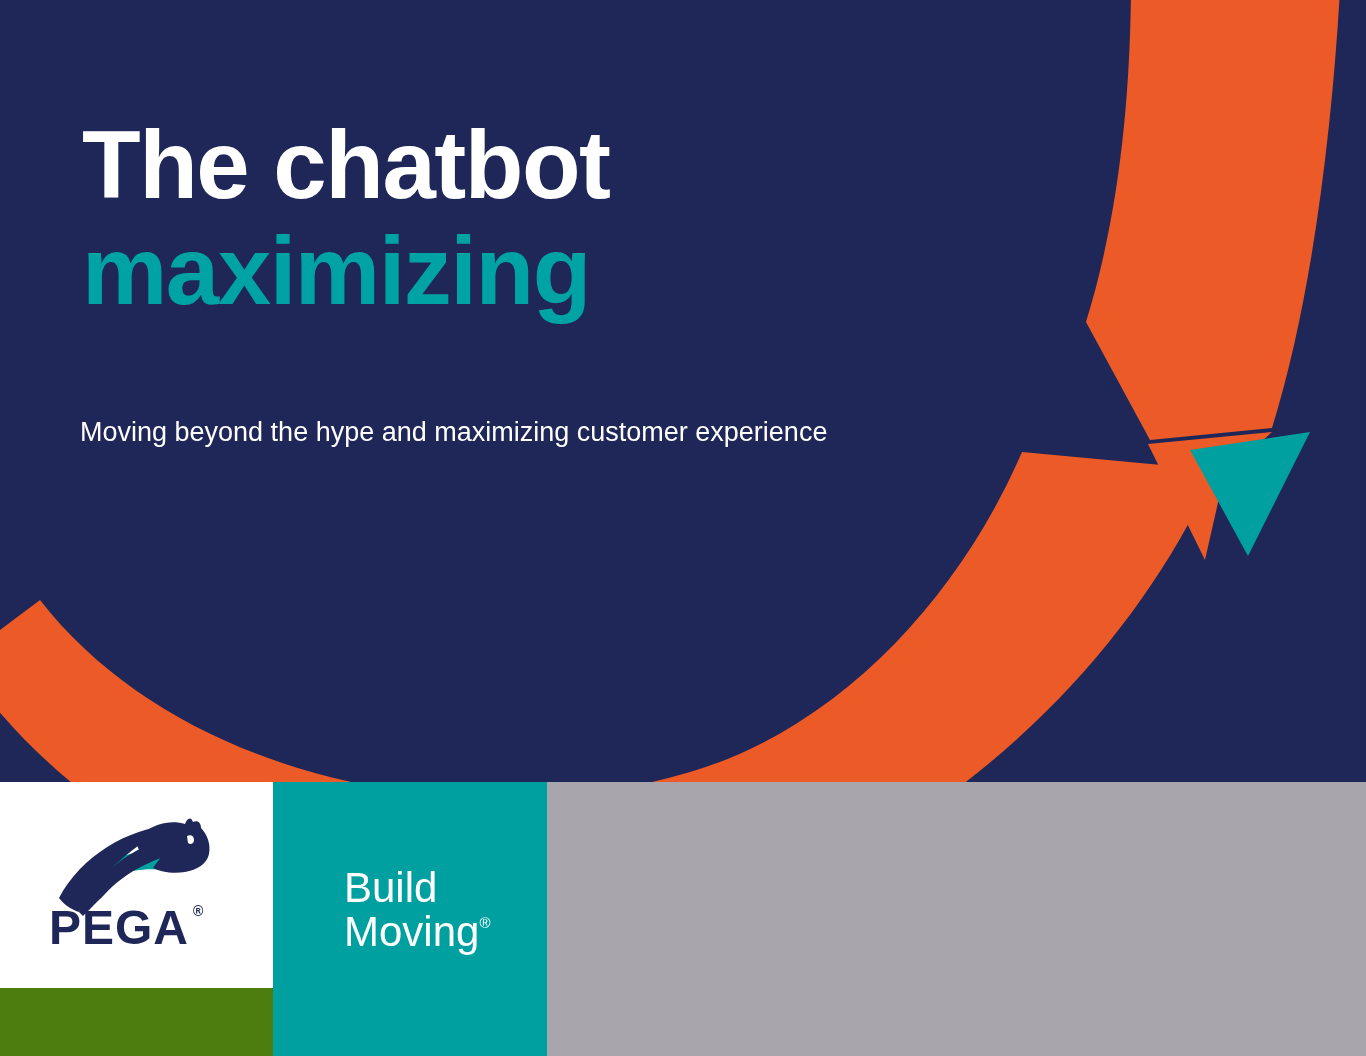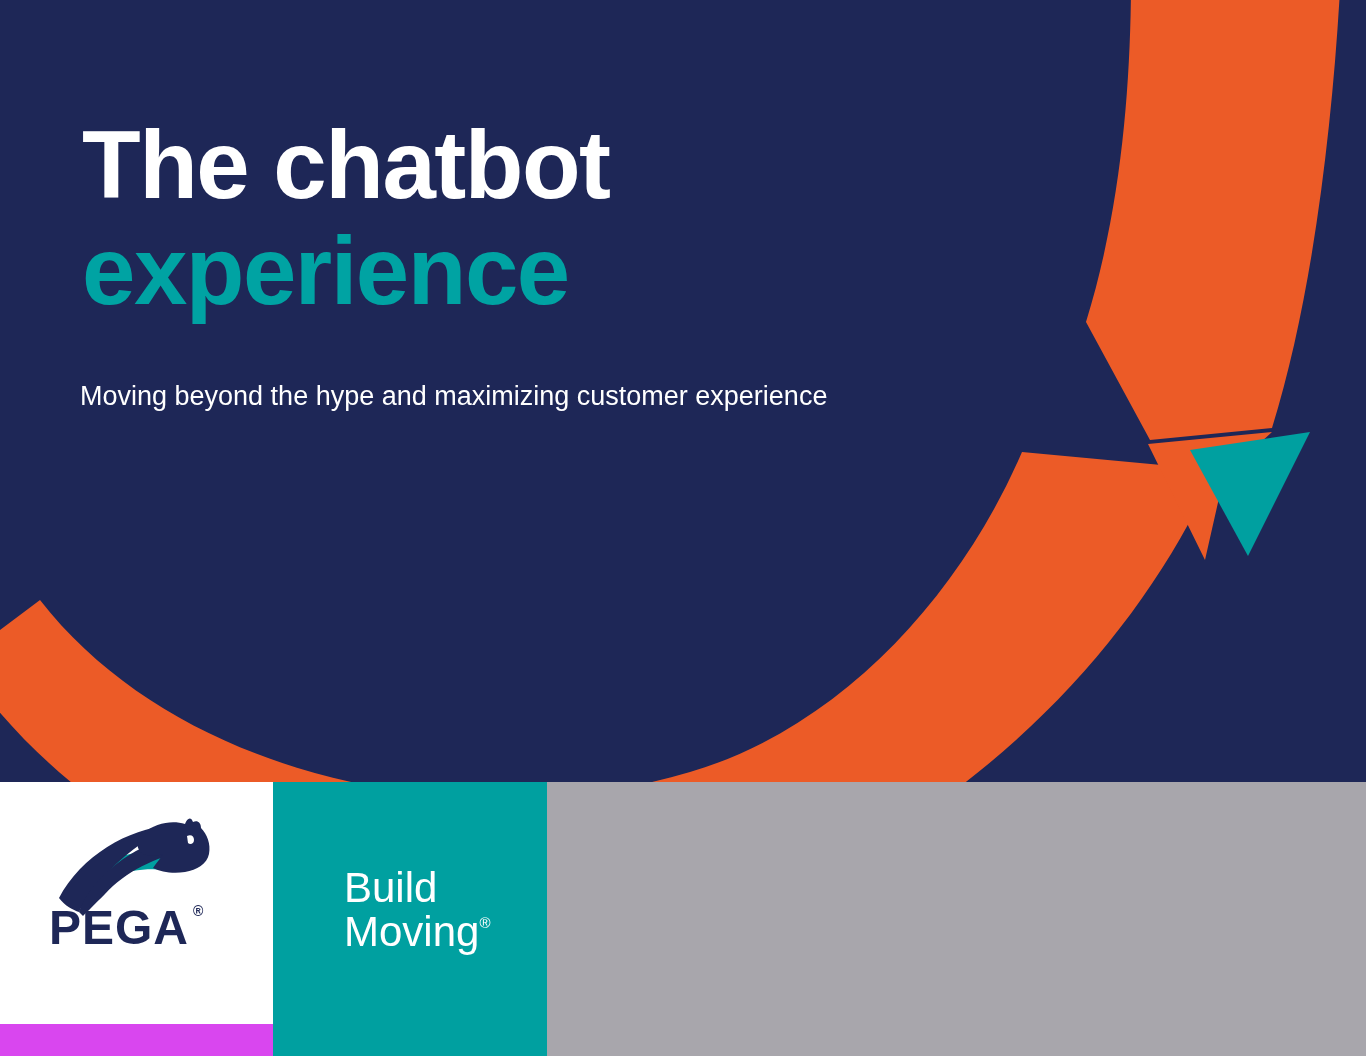--- a/index.html
+++ b/index.html
@@ -8,21 +8,21 @@
     padding: 0;
     background: #ffffff;
   }
   * { box-sizing: border-box; }
 
   .page {
     position: relative;
     width: 1366px;
     height: 1056px;
     overflow: hidden;
-    background: #d946ef;
+    background: #4d7c0f;
     font-family: "Liberation Sans", sans-serif;
   }
 
   
   .hero {
     position: absolute;
     left: 0;
     top: 0;
     width: 1366px;
     height: 782px;
@@ -53,21 +53,21 @@
     font-weight: 700;
     letter-spacing: -1.5px;
     white-space: nowrap;
   }
   .headline-line.primary { color: #ffffff; }
   .headline-line.accent  { color: #00A3A3; }
 
   .subtitle {
     position: absolute;
     left: 80px;
-    top: 378px;
+    top: 414px;
     margin: 0;
     font-size: 27px;
     line-height: 36px;
     font-weight: 400;
     color: #ffffff;
     white-space: nowrap;
     z-index: 5;
   }
 
   
@@ -75,21 +75,21 @@
     position: absolute;
     left: 0;
     top: 782px;
     width: 1366px;
     height: 274px;
     display: flex;
     align-items: stretch;
   }
   .footer-logo-panel {
     width: 273px;
-    height: 242px;
+    height: 206px;
     background: #ffffff;
     position: relative;
     flex: 0 0 273px;
   }
   .footer-tagline-panel {
     width: 274px;
     height: 274px;
     background: #00A0A0;
     position: relative;
     flex: 0 0 274px;
@@ -160,21 +160,21 @@
                  C 1120 212, 1130 96, 1131 -10 Z"></path>
 
         <path fill="#EC5B27" d="M 1148 444 L 1272 432 L 1224 476 L 1205 560 Z"></path>
 
         <polygon fill="#00A0A0" points="1190,450 1310,432 1248,556"></polygon>
       </g>
     </svg>
 
     <div class="headline">
       <h1 class="headline-line primary">The chatbot</h1>
-      <h1 class="headline-line accent">experience</h1>
+      <h1 class="headline-line accent">maximizing</h1>
     </div>
 
     <p class="subtitle">Moving beyond the hype and maximizing customer experience</p>
   </div>
 
   <div class="footer">
 
     <div class="footer-logo-panel">
       <div class="pega-logo">
         <svg viewBox="0 0 180 140">

